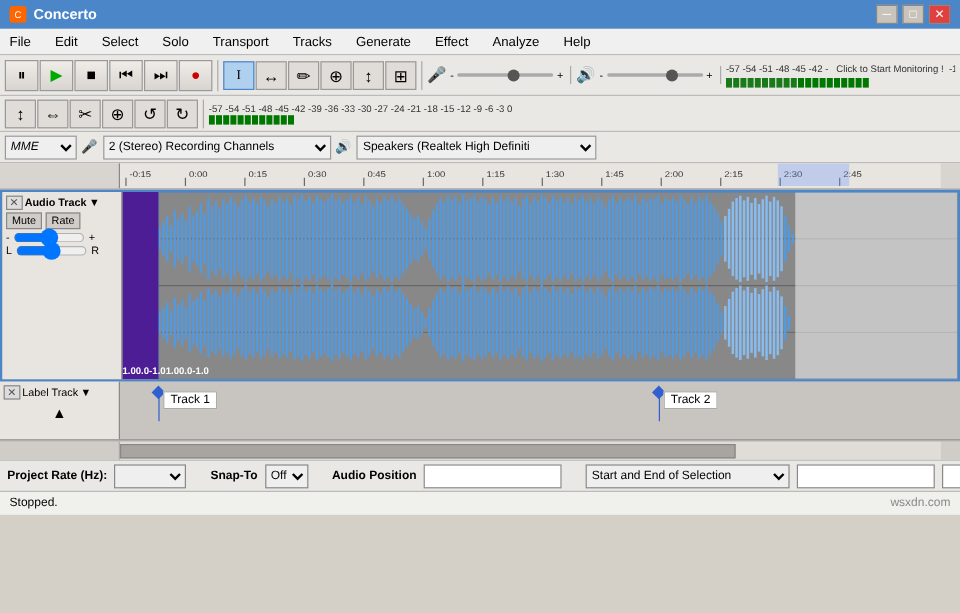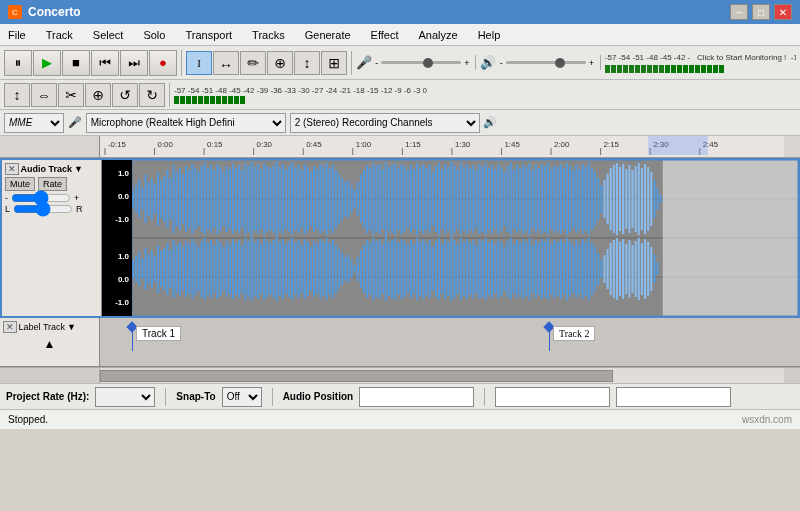--- a/index.html
+++ b/index.html
@@ -39,21 +39,21 @@
   </div>
   <div class="title-bar-controls">
     <div class="title-btn">─</div>
     <div class="title-btn">□</div>
     <div class="title-btn close">✕</div>
   </div>
 </div>
 
 <div class="menu-bar">
   <span class="menu-item">File</span>
-  <span class="menu-item">Track</span>
+  <span class="menu-item">Edit</span>
   <span class="menu-item">Select</span>
   <span class="menu-item">Solo</span>
   <span class="menu-item">Transport</span>
   <span class="menu-item">Tracks</span>
   <span class="menu-item">Generate</span>
   <span class="menu-item">Effect</span>
   <span class="menu-item">Analyze</span>
   <span class="menu-item">Help</span>
 </div>
 
@@ -151,27 +151,27 @@
       <div style="width:5px;height:8px;background:#007700;"></div>
     </div>
   </div>
 </div>
 
 <div style="background:#eae8e4; border-bottom:1px solid #bbb; display:flex; align-items:center; padding:2px 4px; gap:4px; height:26px;">
   <select style="height:20px;font-size:10px;border:1px solid #999;min-width:60px;font-style:italic;">
     <option>MME</option>
   </select>
   <span style="font-size:11px;">🎤</span>
-  <select style="height:20px;font-size:10px;border:1px solid #999;flex:1;max-width:200px;">
-    <option>Microphone (Realtek High Defini</option>
-  </select>
   <select style="height:20px;font-size:10px;border:1px solid #999;flex:1;max-width:190px;">
     <option>2 (Stereo) Recording Channels</option>
   </select>
   <span style="font-size:11px;">🔊</span>
+  <select style="height:20px;font-size:10px;border:1px solid #999;flex:1;max-width:200px;">
+    <option>Speakers (Realtek High Definiti</option>
+  </select>
 </div>
 
 <div style="display:flex;background:#e8e4e0;border-bottom:1px solid #999;height:22px;overflow:hidden;">
   <div style="width:100px;flex-shrink:0;background:#d8d4d0;border-right:1px solid #888;"></div>
   <div style="flex:1;position:relative;overflow:hidden;font-size:9px;color:#333;display:flex;align-items:flex-end;padding-bottom:2px;">
     <div style="position:relative;width:100%;height:100%;overflow:hidden;">
 
       <svg width="100%" height="100%" viewBox="0 0 690 22" preserveAspectRatio="none" style="position:absolute;top:0;left:0;">
 
         <line x1="5" y1="14" x2="5" y2="22" stroke="#666" stroke-width="1"></line>
@@ -229,21 +229,21 @@
       </div>
       <div style="display:flex;align-items:center;gap:3px;margin-bottom:2px;">
         <span style="font-size:9px;">L</span>
         <input type="range" style="width: 60px; height: 8px;" min="-100" max="100" value="0">
         <span style="font-size:9px;">R</span>
       </div>
     </div>
 
     <div style="flex:1;height:156px;position:relative;overflow:hidden;background:#888;">
 
-      <div style="position:absolute;left:0;top:0;width:30px;height:100%;background:#000000;z-index:2;display:flex;flex-direction:column;justify-content:space-around;align-items:flex-end;padding:2px 3px 2px 0;">
+      <div style="position:absolute;left:0;top:0;width:30px;height:100%;background:#4c1d95;z-index:2;display:flex;flex-direction:row;justify-content:space-around;align-items:flex-end;padding:2px 3px 2px 0;">
         <span style="font-size:8px;color:#fff;font-weight:bold;">1.0</span>
         <span style="font-size:8px;color:#fff;font-weight:bold;">0.0</span>
         <span style="font-size:8px;color:#fff;font-weight:bold;">-1.0</span>
         <div style="width:1px;height:0;"></div>
         <span style="font-size:8px;color:#fff;font-weight:bold;">1.0</span>
         <span style="font-size:8px;color:#fff;font-weight:bold;">0.0</span>
         <span style="font-size:8px;color:#fff;font-weight:bold;">-1.0</span>
       </div>
 
       <div style="position:absolute;left:30px;top:0;right:0;height:100%;background:#7a7a7a;">
@@ -637,21 +637,21 @@
       <div style="position:absolute;left:28px;top:5px;display:flex;flex-direction:column;align-items:center;">
         <div style="width:8px;height:8px;background:#3060d0;transform:rotate(45deg);"></div>
         <div style="width:1px;height:20px;background:#3060d0;"></div>
       </div>
       <div style="position:absolute;left:36px;top:8px;background:white;border:1px solid #aaa;padding:1px 5px;font-size:10px;cursor:pointer;white-space:nowrap;">Track 1</div>
 
       <div style="position:absolute;left:445px;top:5px;display:flex;flex-direction:column;align-items:center;">
         <div style="width:8px;height:8px;background:#3060d0;transform:rotate(45deg);"></div>
         <div style="width:1px;height:20px;background:#3060d0;"></div>
       </div>
-      <div style="position:absolute;left:453px;top:8px;background:white;border:1px solid #aaa;padding:1px 5px;font-size:10px;cursor:pointer;white-space:nowrap;font-family:Liberation Serif, serif;">Track 2</div>
+      <div style="position:absolute;left:453px;top:8px;background:white;border:1px solid #aaa;padding:1px 5px;font-size:10px;cursor:pointer;white-space:nowrap;">Track 2</div>
     </div>
   </div>
 </div>
 
 <div style="display:flex;height:16px;background:#d8d4d0;border-top:1px solid #aaa;">
   <div style="width:100px;flex-shrink:0;background:#d0ccc8;border-right:1px solid #aaa;"></div>
   <div style="flex:1;position:relative;background:#e0dcd8;">
     <div style="position:absolute;left:0;top:2px;width:75%;height:12px;background:#a8a4a0;border:1px solid #888;cursor:pointer;"></div>
   </div>
   <div style="width:16px;flex-shrink:0;background:#d0ccc8;"></div>
@@ -670,20 +670,23 @@
     <option>Off</option>
   </select>
 
   <div style="width:1px;height:18px;background:#aaa;margin:0 4px;"></div>
 
   <span style="font-size:10px;font-weight:bold;white-space:nowrap;">Audio Position</span>
   <input type="text" style="height: 20px; font-size: 10px; border: 1px solid rgb(136, 136, 136); width: 115px; background: white; padding: 0px 3px;">
 
   <div style="width:1px;height:18px;background:#aaa;margin:0 4px;"></div>
 
+  <select style="height:20px;font-size:10px;border:1px solid #888;min-width:170px;">
+    <option>Start and End of Selection</option>
+  </select>
   <input type="text" style="height: 20px; font-size: 10px; border: 1px solid rgb(136, 136, 136); width: 115px; background: white; padding: 0px 3px;">
   <input type="text" style="height: 20px; font-size: 10px; border: 1px solid rgb(136, 136, 136); width: 115px; background: white; padding: 0px 3px;">
 </div>
 
 <div style="background:#f0f0ec;border-top:1px solid #bbb;display:flex;align-items:center;justify-content:space-between;padding:2px 8px;height:20px;">
   <span style="font-size:10px;">Stopped.</span>
   <span style="font-size:10px;color:#888;">wsxdn.com</span>
 </div>
 
 </body></html>

